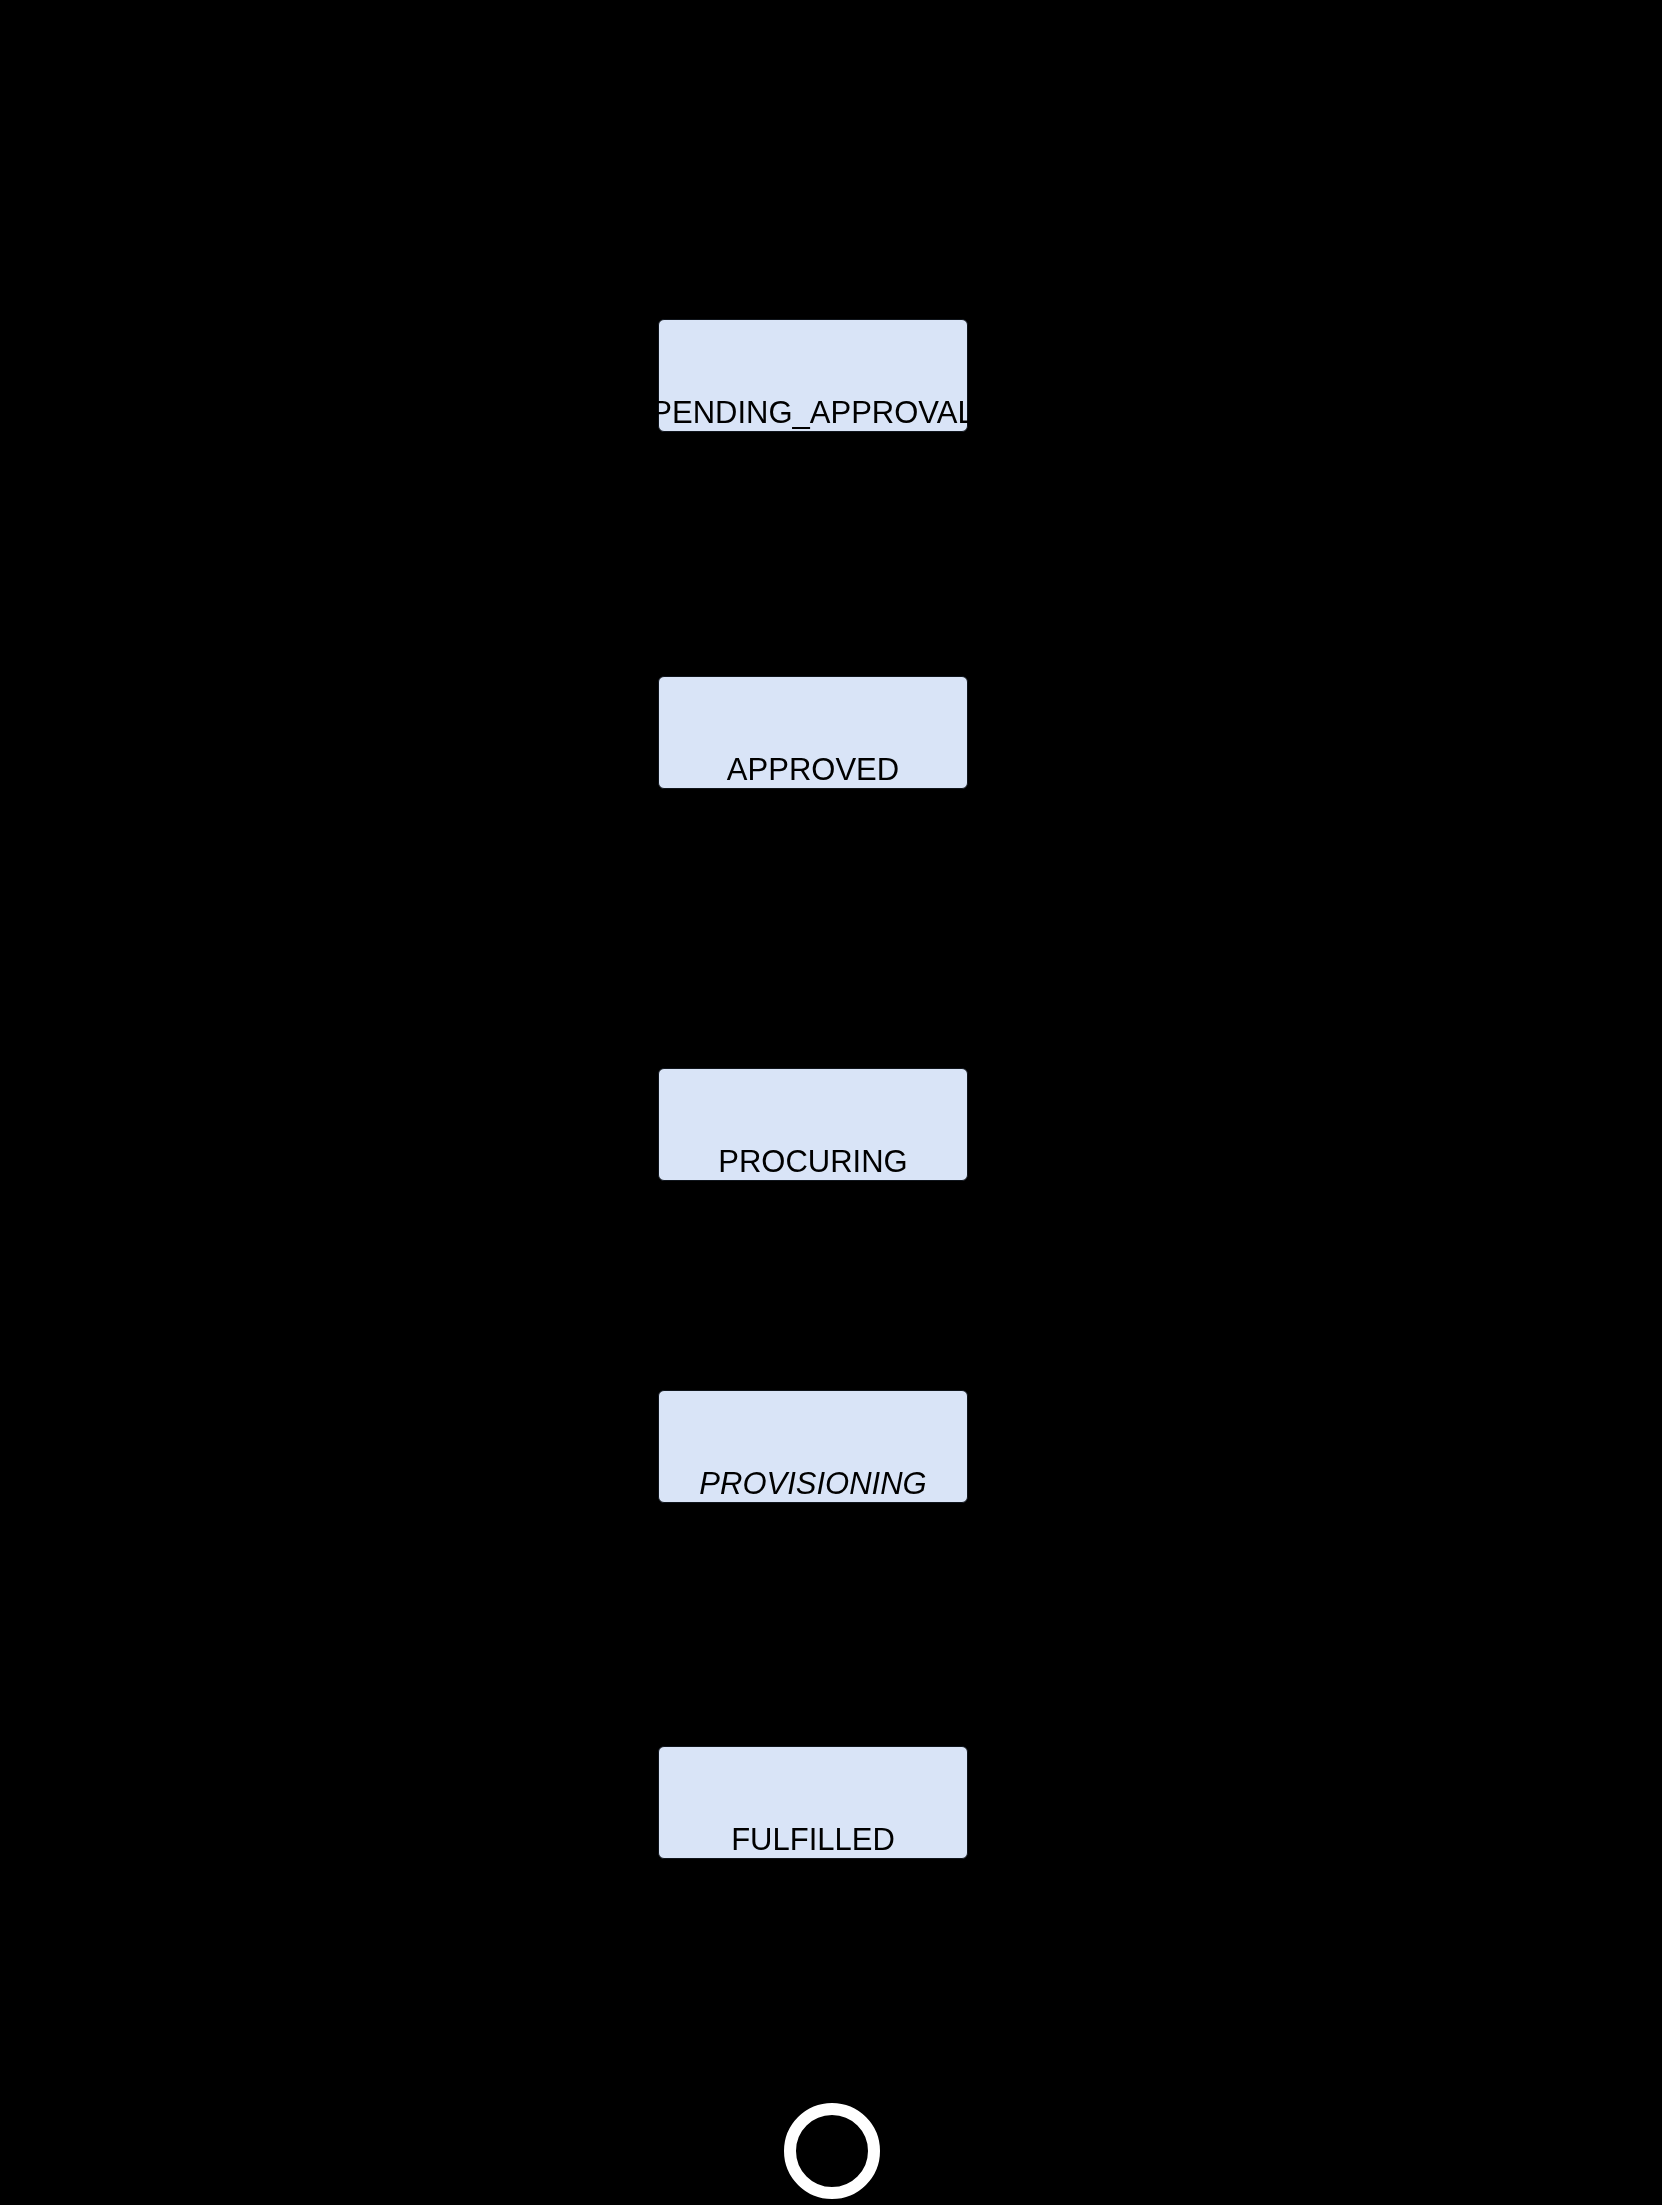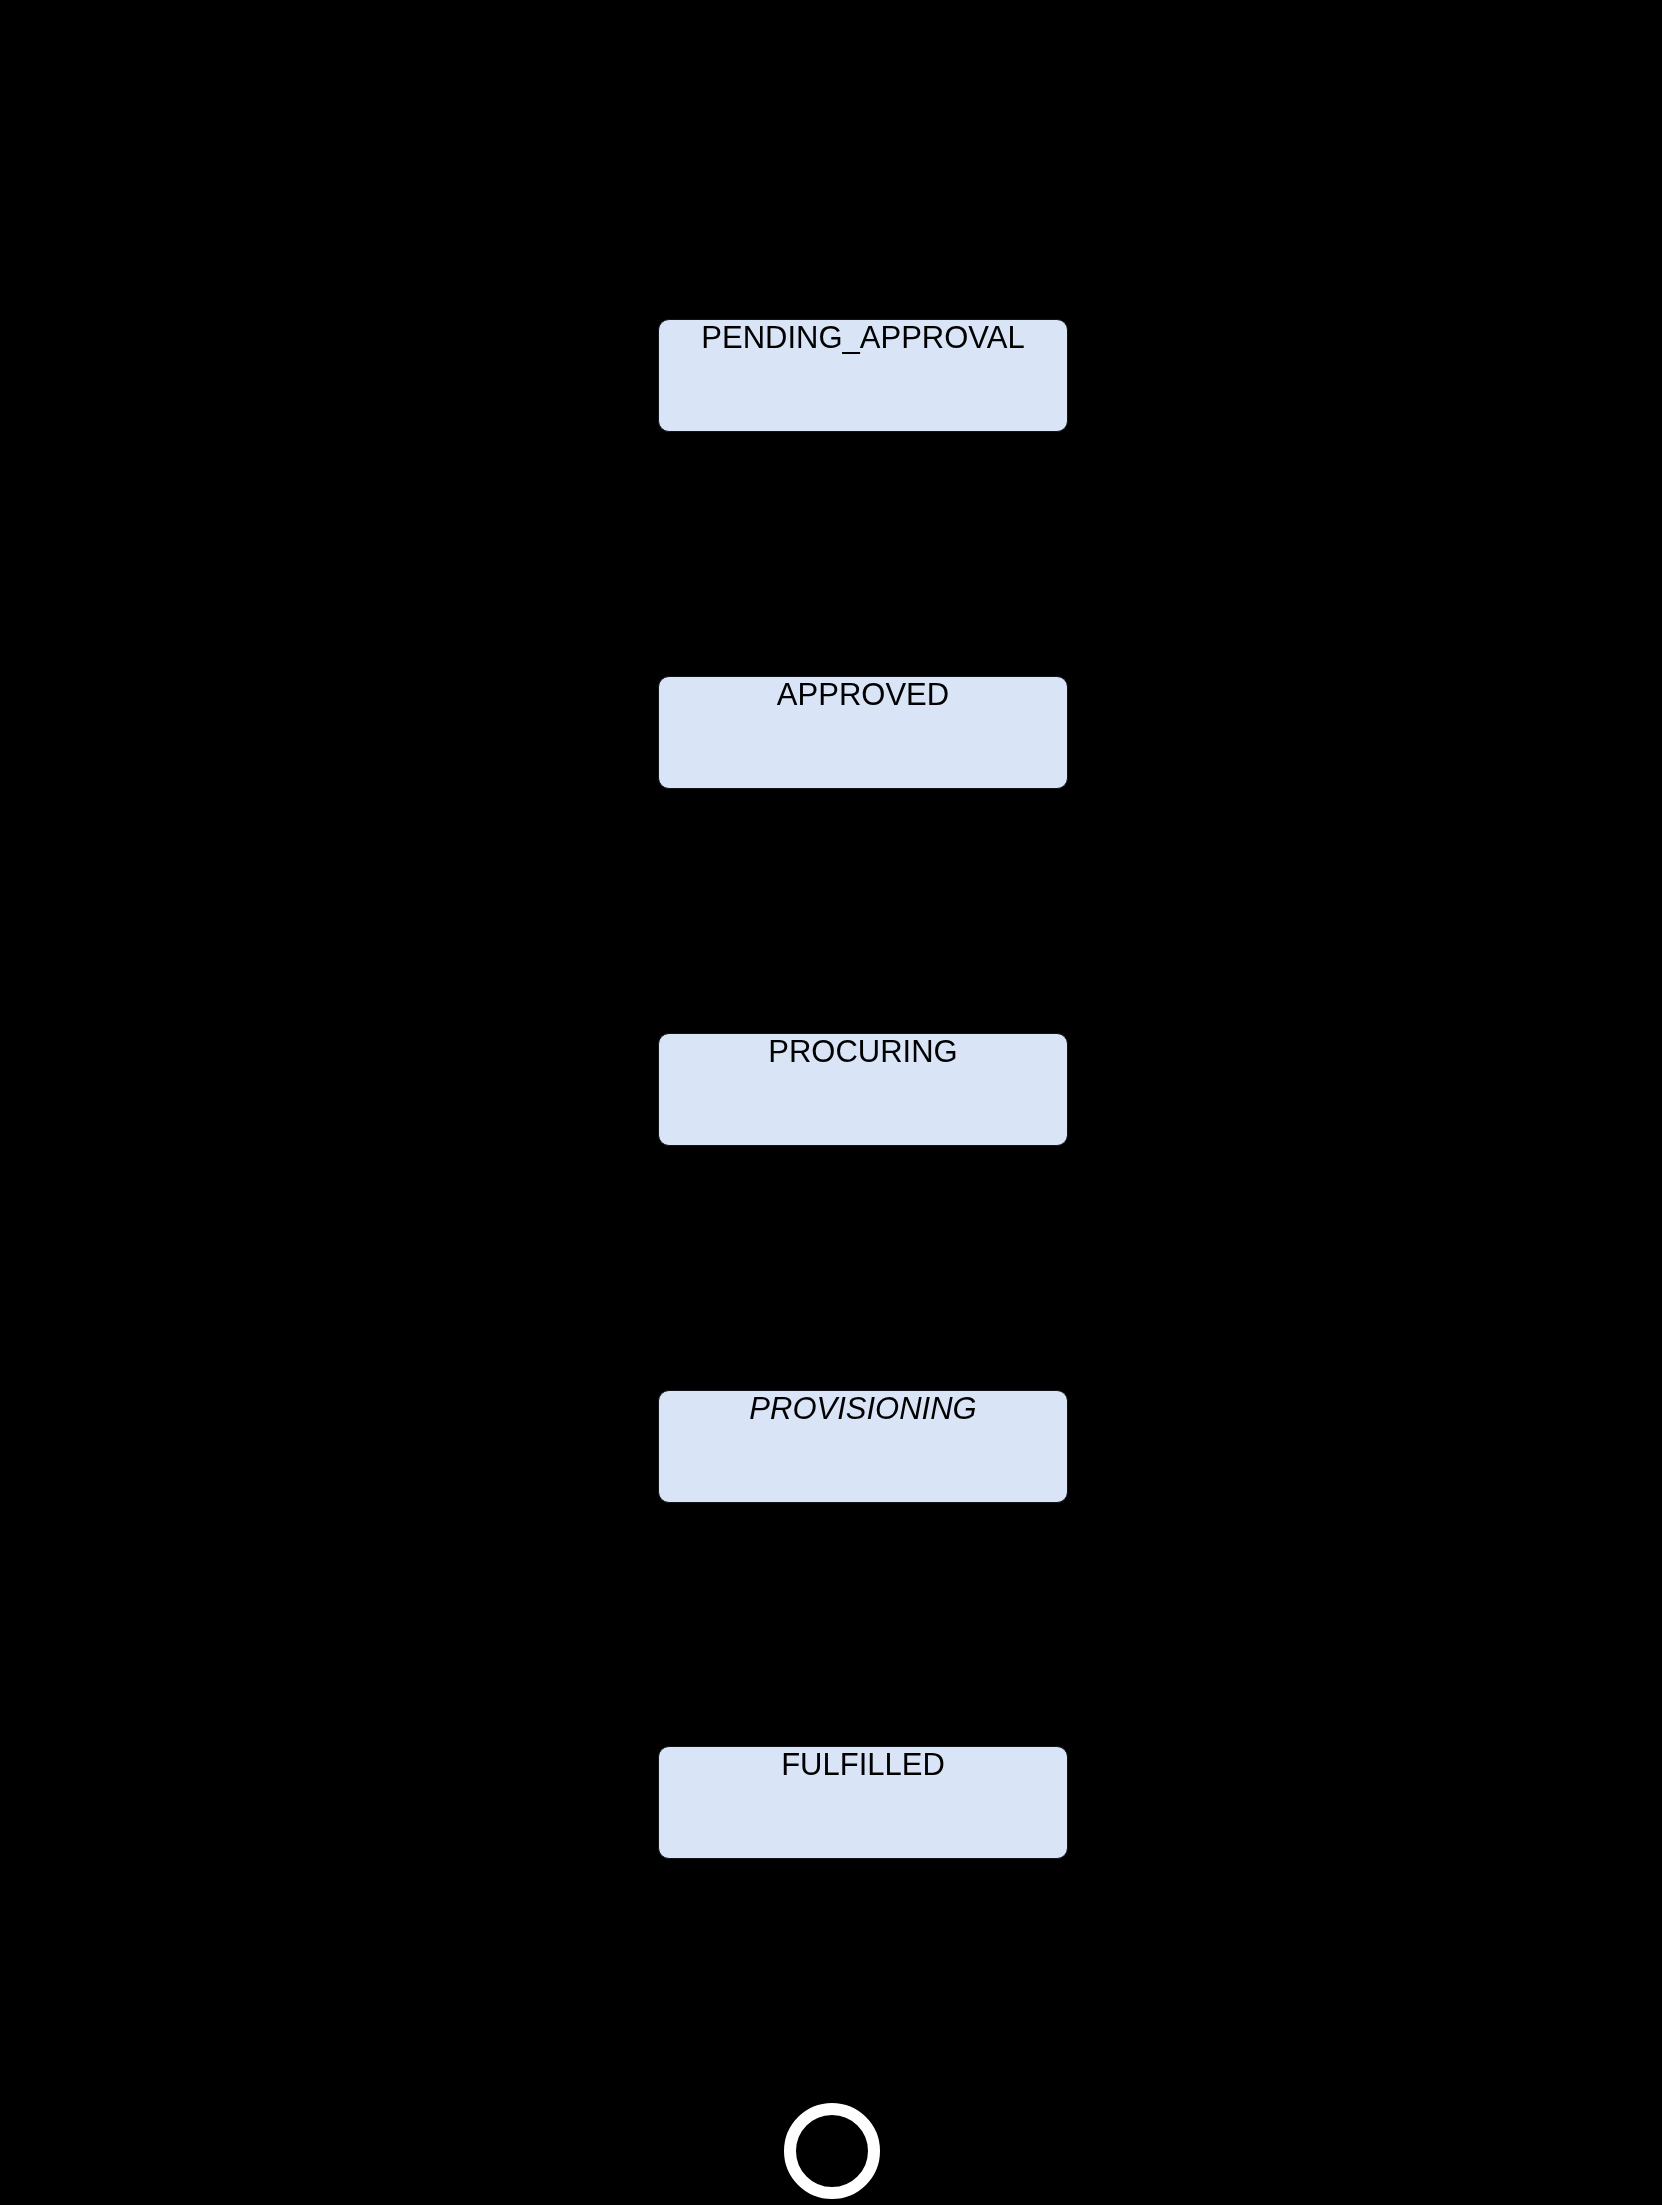--- a/index.html
+++ b/index.html
@@ -14,40 +14,40 @@
     font-family: "Liberation Sans", sans-serif;
     overflow: hidden;
   }
   .canvas {
     position: absolute;
     inset: 0;
   }
   .state-node {
     position: absolute;
     left: 658px;
-    width: 410px;
+    width: 310px;
     height: 113px;
     box-sizing: border-box;
     background: #d9e4f7;
     border: 1.8px solid #10151c;
-    border-radius: 11px;
+    border-radius: 6px;
     display: flex;
-    align-items: flex-start;
+    align-items: flex-end;
     justify-content: center;
   }
   .state-node .state-label {
     color: #000000;
     font-size: 31px;
     font-weight: 400;
     letter-spacing: 0px;
     white-space: nowrap;
   }
   .n1 { top: 319px; }
   .n2 { top: 676px; }
-  .n3 { top: 1033px; }
+  .n3 { top: 1068px; }
   .n4 { top: 1390px; font-style: italic; }
   .n5 { top: 1746px; }
   .final-state {
     position: absolute;
     left: 784px;
     top: 2103px;
     width: 96px;
     height: 96px;
     box-sizing: border-box;
     border: 12px solid #ffffff;

